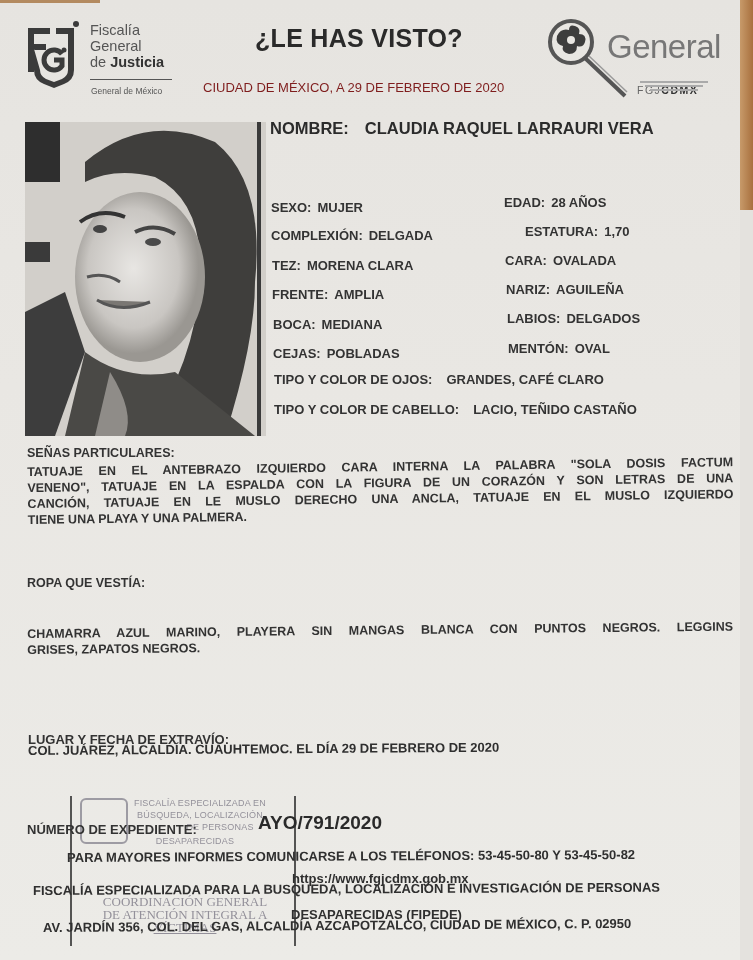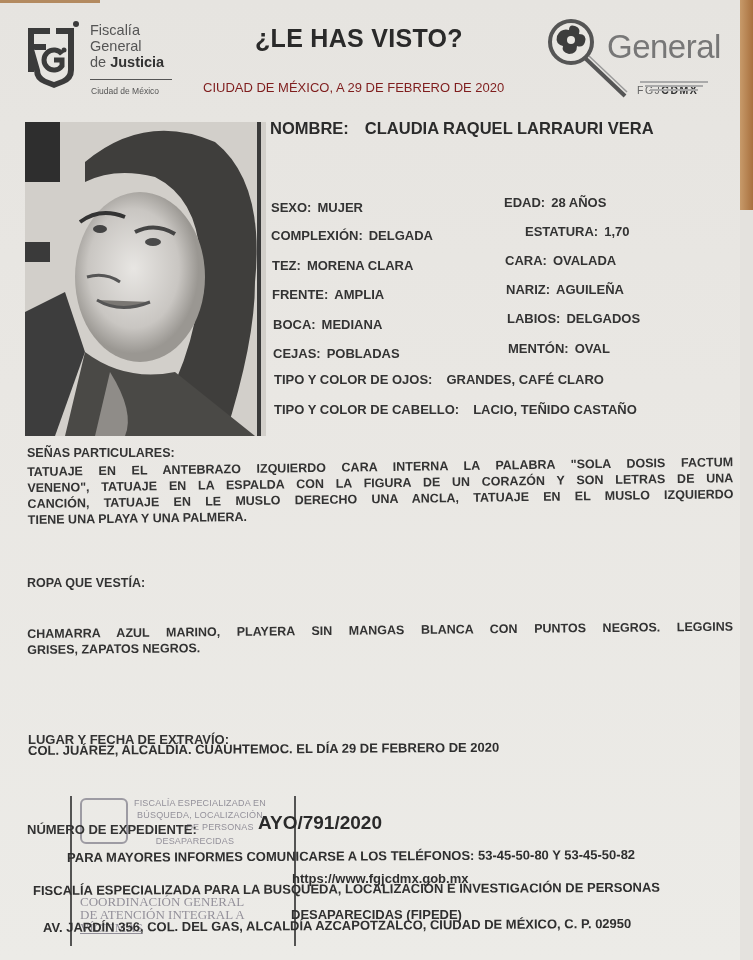--- a/index.html
+++ b/index.html
@@ -117,21 +117,21 @@
     }
     .stamp-logo {
       position: absolute; left: 80px; top: 798px; width: 44px; height: 42px;
       border: 2px solid #8a8792; border-radius: 6px; opacity: 0.8;
     }
     .stamp-text {
       position: absolute; color: #8a8792; font-size: 9px; text-align: center; letter-spacing: 0.2px;
       opacity: 0.9;
     }
     .stamp-serif {
-      position: absolute; color: #8a8792; font-family: "Liberation Serif", serif; font-size: 13px; text-align: left;
+      position: absolute; color: #8a8792; font-family: "Liberation Serif", serif; font-size: 13px; text-align: center;
       opacity: 0.9;
     }
   </style>
 </head>
 <body>
 
 <div class="paper"></div>
 <div class="table-edge"></div>
 <div class="top-edge"></div>
 
@@ -142,21 +142,21 @@
   <circle cx="52" cy="4" r="3" fill="#3b3b3b"></circle>
   <path d="M38 34 A10 10 0 1 0 38 46 L38 40 L30 40" fill="none" stroke="#3b3b3b" stroke-width="5"></path>
   <circle cx="40" cy="30" r="2.5" fill="#3b3b3b"></circle>
 </svg>
 <div class="fgj-text">
   <div>Fiscalía</div>
   <div>General</div>
   <div><span>de </span><span class="bold">Justicia</span></div>
 </div>
 <div class="fgj-rule"></div>
-<div class="fgj-city">Ciudad de México</div>
+<div class="fgj-city">General de México</div>
 
 <div class="title">¿LE HAS VISTO?</div>
 <div class="date">CIUDAD DE MÉXICO, A 29 DE FEBRERO DE 2020</div>
 
 <svg class="fipede-logo" viewBox="0 0 90 82">
   <circle cx="24" cy="24" r="21" fill="#e8e6e2" stroke="#555" stroke-width="4"></circle>
   <path d="M10 18 Q14 10 22 12 Q22 6 28 8 Q34 10 32 16 Q40 16 38 24 Q36 30 30 28 Q30 36 22 36 Q14 34 16 28 Q8 26 10 18 Z" fill="#3d3d3d"></path>
   <circle cx="24" cy="22" r="4" fill="#e8e6e2"></circle>
   <line x1="38" y1="40" x2="78" y2="78" stroke="#555" stroke-width="4"></line>
   <line x1="42" y1="38" x2="80" y2="74" stroke="#999" stroke-width="1.5"></line>

